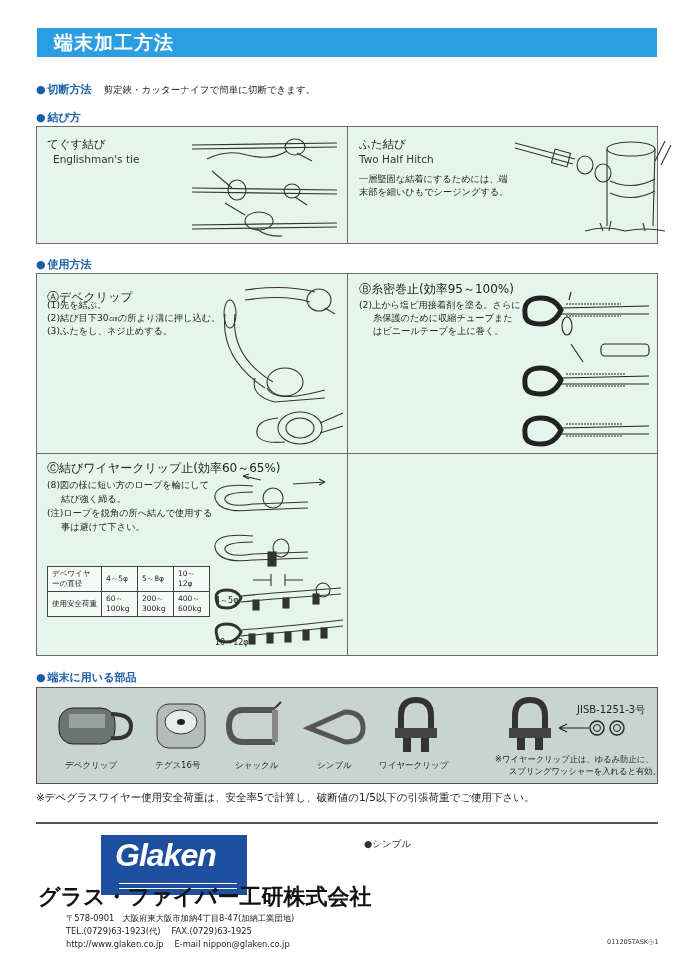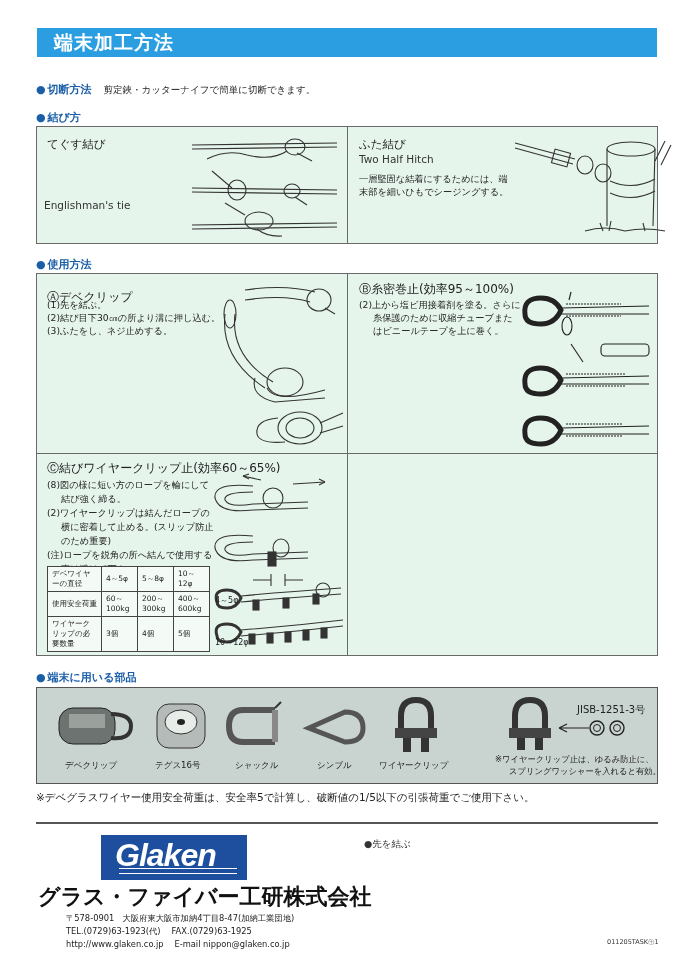--- a/index.html
+++ b/index.html
@@ -28,21 +28,21 @@
   .spec-table td { border: 1px solid #444; padding: 2px 4px; height: 22px; vertical-align: middle; line-height: 10px; }
   .spec-table td.hdr { width: 54px; }
   .spec-table td.val { width: 36px; }
 
   .parts-box { position: absolute; left: 36px; top: 687px; width: 622px; height: 97px; background: #c9d3d0; border: 1.5px solid #555; }
   .part-label { position: absolute; font-size: 8.5px; color: #222; white-space: nowrap; }
 
   .note { position: absolute; left: 36px; top: 791px; font-size: 10.5px; color: #222; }
   .footer-rule { position: absolute; left: 36px; top: 822px; width: 622px; height: 2px; background: #555; }
 
-  .logo-box { position: absolute; left: 101px; top: 835px; width: 146px; height: 45px; background: #1e4f9e; }
+  .logo-box { position: absolute; left: 101px; top: 835px; width: 146px; height: 60px; background: #1e4f9e; }
   .logo-text { position: absolute; left: 14px; top: 2px; font-size: 32px; font-style: italic; font-weight: bold; color: #fff; letter-spacing: -1px; font-family: "Liberation Sans", sans-serif; }
   .logo-lines { position: absolute; left: 18px; right: 10px; bottom: 6px; height: 6px; border-top: 1px solid #fff; border-bottom: 1px solid #fff; }
   .company-name { position: absolute; left: 38px; top: 882px; font-size: 22px; font-weight: bold; color: #111; letter-spacing: 0px; }
   .addr { position: absolute; left: 66px; font-size: 8.3px; color: #222; white-space: nowrap; }
   .shop { position: absolute; left: 364px; top: 838px; font-size: 9.5px; color: #333; }
   .doc-code { position: absolute; left: 607px; top: 938px; font-size: 6.5px; color: #333; }
   svg { position: absolute; overflow: visible; }
 </style>
 </head>
 <body>
@@ -56,21 +56,21 @@
 </div>
 
 <div class="section-head" style="top:110px;">
   <span class="dot">●</span><span>結び方</span>
 </div>
 
 <div class="box" style="left:36px; top:126px; width:622px; height:118px;">
   <div class="vdiv" style="left:310px;"></div>
 
   <div class="cell-title" style="left:10px; top:10px;">てぐす結び</div>
-  <div class="cell-sub" style="left:7px; top:26px;margin-top:46px;">Englishman's tie</div>
+  <div class="cell-sub" style="left:16px; top:26px;">Englishman's tie</div>
   <svg style="left:150px; top:6px;" width="160" height="105" viewBox="0 0 160 105">
     <g fill="none" stroke="#333" stroke-width="1.1">
       <path d="M5 12 L150 10 M5 16 L150 14"></path>
       <path d="M20 26 Q40 16 60 22 Q85 28 100 18"></path>
       <ellipse cx="108" cy="14" rx="10" ry="8"></ellipse>
       <path d="M110 20 L125 28"></path>
       <path d="M5 55 L150 57 M5 59 L150 61"></path>
       <path d="M25 38 L45 55"></path>
         <ellipse cx="50" cy="57" rx="9" ry="10"></ellipse>
       <ellipse cx="105" cy="58" rx="8" ry="7"></ellipse>
@@ -149,43 +149,36 @@
       <path d="M50 60 L62 78"></path>
       <path d="M4 150 Q2 134 20 134 Q34 134 40 146 Q34 160 20 160 Q4 160 4 150 Z" stroke-width="5"></path>
       <path d="M40 144 L128 142 M40 150 L128 150"></path>
       <path d="M45 140 L102 140 M45 152 L102 152" stroke-dasharray="2 1"></path>
     </g>
   </svg>
 
   <div class="cell-heading" style="left:10px; top:186px;">Ⓒ結びワイヤークリップ止(効率60～65%)</div>
   <div class="cell-text steps" style="left:10px; top:204px; width:170px; line-height:14px;">
     <div>(8)図の様に短い方のロープを輪にして結び強く締る。</div>
-    <div>(2)ワイヤークリップは結んだロープの横に密着して止める。(スリップ防止のため重要)</div>
     <div>(注)ロープを鋭角の所へ結んで使用する事は避けて下さい。</div>
   </div>
 
   <table class="spec-table" style="left:10px; top:292px;">
     <tbody>
         <tr>
       <td class="hdr">デベワイヤーの直径</td>
       <td class="val">4～5φ</td>
       <td class="val">5～8φ</td>
       <td class="val">10～12φ</td>
     </tr>
     <tr>
       <td class="hdr">使用安全荷重</td>
       <td class="val">60～100kg</td>
       <td class="val">200～300kg</td>
       <td class="val">400～600kg</td>
-    </tr>
-    <tr>
-      <td class="hdr">ワイヤークリップの必要数量</td>
-      <td class="val">3個</td>
-      <td class="val">4個</td>
-      <td class="val">5個</td>
     </tr>
   </tbody>
     </table>
 
   <svg style="left:176px; top:198px;" width="135" height="175" viewBox="0 0 135 175">
     <g fill="none" stroke="#333" stroke-width="1.1">
       <path d="M40 14 Q0 10 2 26 Q6 42 40 38 L95 36 M40 20 Q10 20 12 28 Q16 36 40 32 L95 30"></path>
       <ellipse cx="60" cy="26" rx="10" ry="10"></ellipse>
       <path d="M48 8 L30 4 M80 12 L112 10"></path>
         <path d="M30 4 L36 2 M30 4 L36 7 M112 10 L106 7 M112 10 L106 13"></path>
@@ -273,14 +266,14 @@
 
 <div class="logo-box">
   <span class="logo-text">Glaken</span>
   <div class="logo-lines"></div>
 </div>
 <div class="company-name">グラス・ファイバー工研株式会社</div>
 <div class="addr" style="top:913px;">〒578-0901　大阪府東大阪市加納4丁目8-47(加納工業団地)</div>
 <div class="addr" style="top:926px;">TEL.(0729)63-1923(代)　 FAX.(0729)63-1925</div>
 <div class="addr" style="top:939px;">http://www.glaken.co.jp　 E-mail nippon@glaken.co.jp</div>
 
-<div class="shop">●先を結ぶ</div>
+<div class="shop">●シンブル</div>
 <div class="doc-code">011205TASK㊉1</div>
 
 </body></html>

